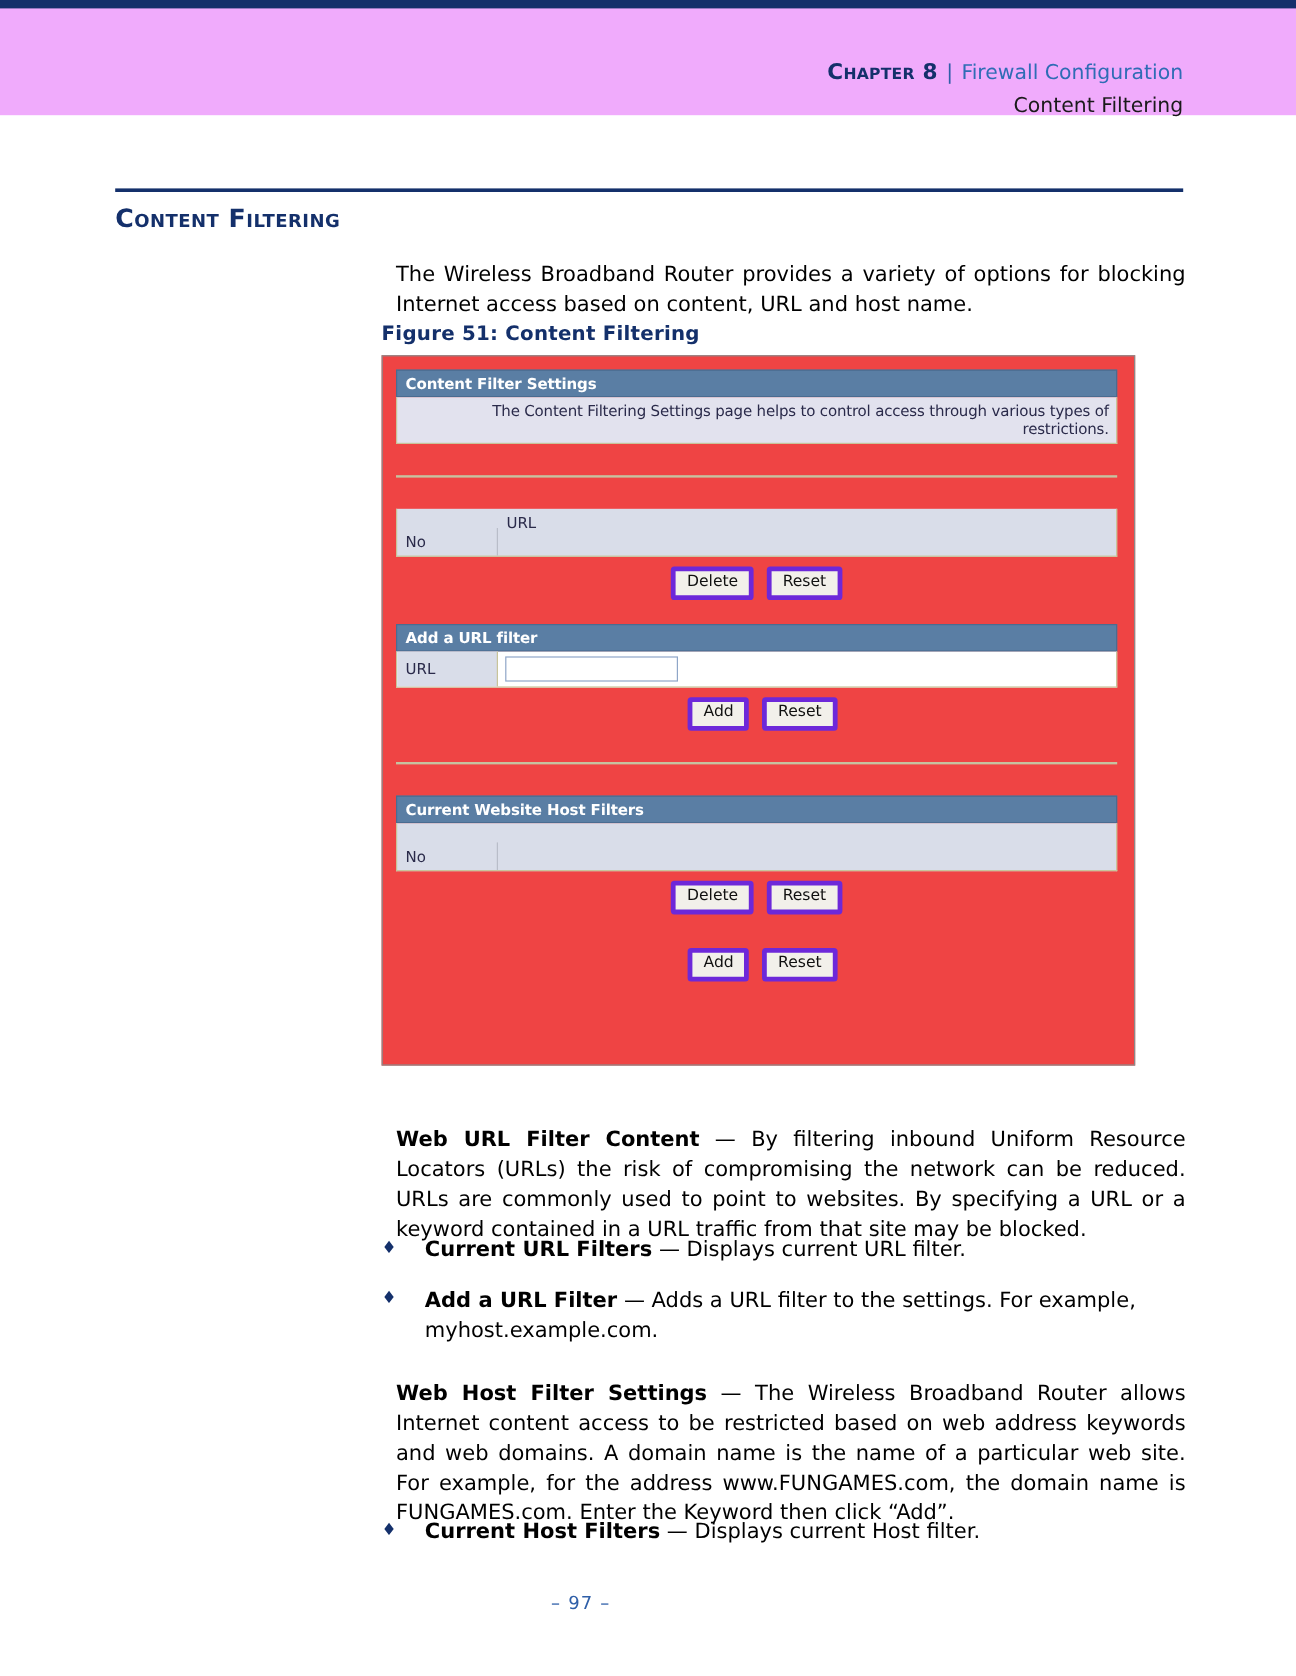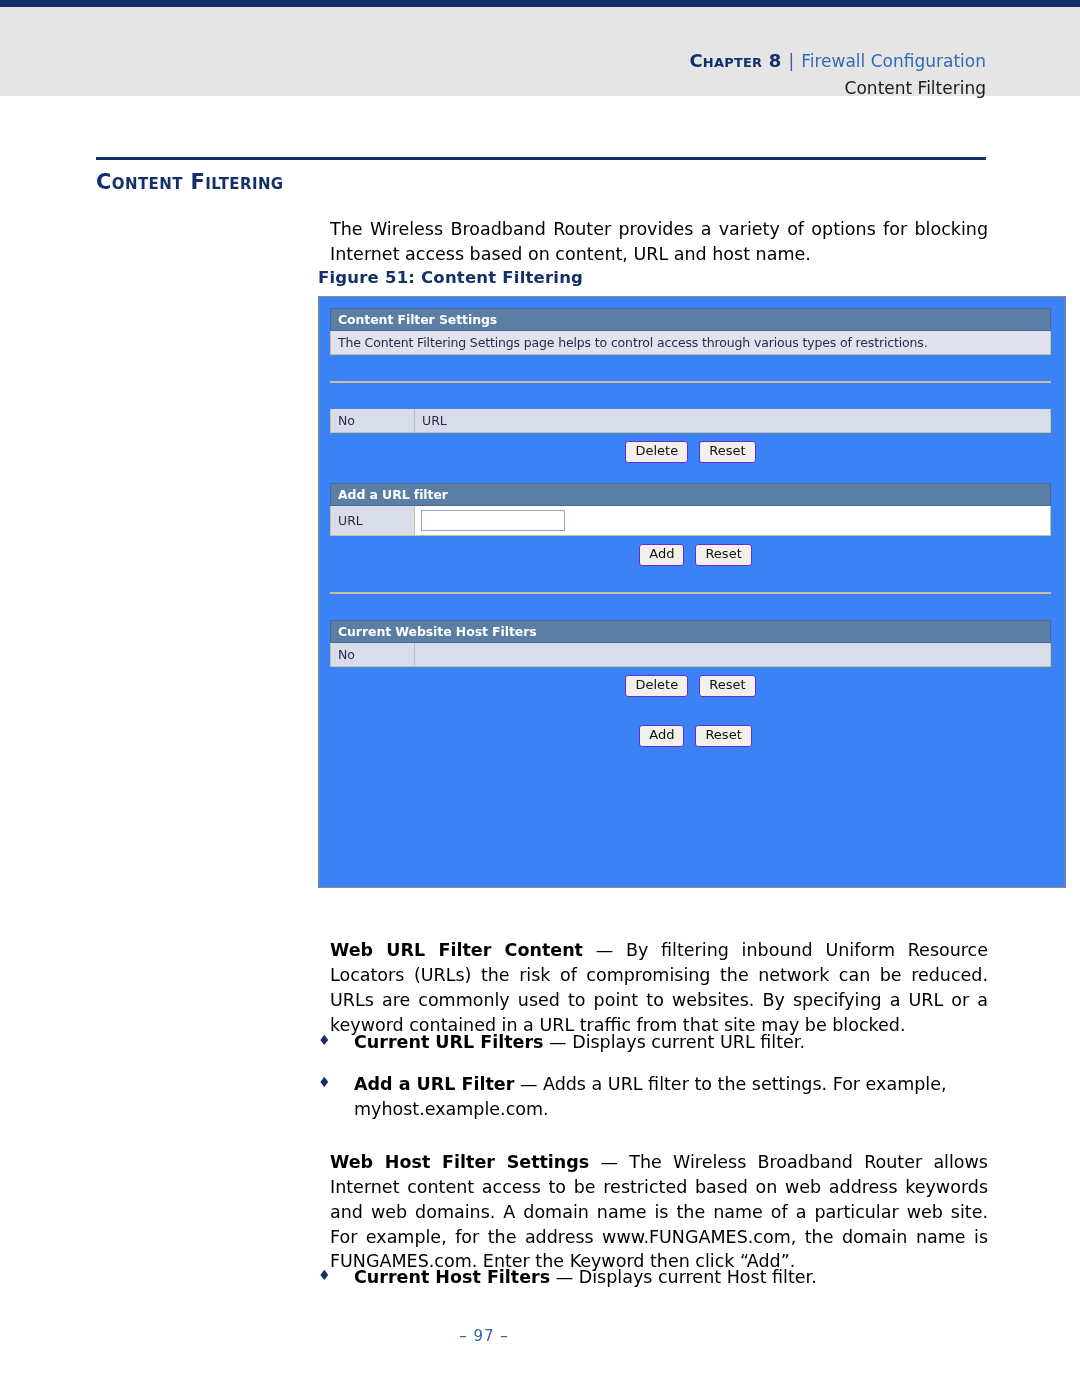--- a/index.html
+++ b/index.html
@@ -12,21 +12,21 @@
     position: relative;
     overflow: hidden;
   }
 
   
   .page-header {
     position: absolute;
     top: 0; left: 0;
     width: 1080px;
     height: 96px;
-    background: #e5e5e5;
+    background: #f0abfc;
     border-top: 7px solid #14306b;
   }
   .header-text {
     position: absolute;
     top: 42px;
     right: 94px;
     text-align: right;
     line-height: 1.38;
   }
   .hdr-line1 { font-size: 17px; white-space: nowrap; }
@@ -85,22 +85,22 @@
     color: #14306b;
     font-weight: bold;
     font-size: 16.5px;
     letter-spacing: .2px;
   }
 
   
   .figure {
     position: absolute;
     left: 318px; top: 296px;
-    width: 748px; height: 592px;
-    background: #3b82f6;
+    width: 628px; height: 592px;
+    background: #ef4444;
     border: 1px solid #8a8a8a;
     padding: 11px 14px 0 11px;
   }
   .ui { width: 100%; }
 
   .bar {
     background: #5a7ea4;
     color: #ffffff;
     font-size: 12.5px;
     font-weight: bold;
@@ -110,33 +110,35 @@
     font-family: "DejaVu Sans", sans-serif;
   }
   .desc-row {
     background: #e2e2ee;
     border: 1px solid #c8c49a;
     border-top: none;
     font-size: 12.5px;
     color: #2a2a4a;
     padding: 4px 6px 4px 7px;
     letter-spacing: -0.15px;
+    text-align: right;
   }
   .tbl-row {
     display: flex;
     background: #d9dde9;
     border: 1px solid #c8c49a;
     border-top: none;
     font-size: 12.5px;
     color: #2a2a4a;
   }
   .tbl-row .c1 {
     width: 84px;
     padding: 4px 6px 4px 7px;
     border-right: 1px solid #b9bdc9;
+    margin-top: 16px;
   }
   .tbl-row .c2 {
     flex: 1;
     padding: 4px 6px 4px 7px;
   }
   .input-row {
     display: flex;
     align-items: center;
     background: #ffffff;
     border: 1px solid #c8c49a;
@@ -171,21 +173,21 @@
 
   .btn-row {
     display: flex;
     justify-content: center;
     gap: 11px;
     padding: 8px 0 0 0;
   }
   .btn-row.indent { padding-left: 10px; }
   .btn {
     background: #f2f0ea;
-    border: 1px solid #6d28d9;
+    border: 4px solid #6d28d9;
     border-radius: 3px;
     color: #101010;
     font-size: 13px;
     padding: 2px 9px 3px 9px;
     font-family: "DejaVu Sans", sans-serif;
     line-height: 1.15;
     cursor: pointer;
   }
 
   .spacer-sm { height: 20px; }

